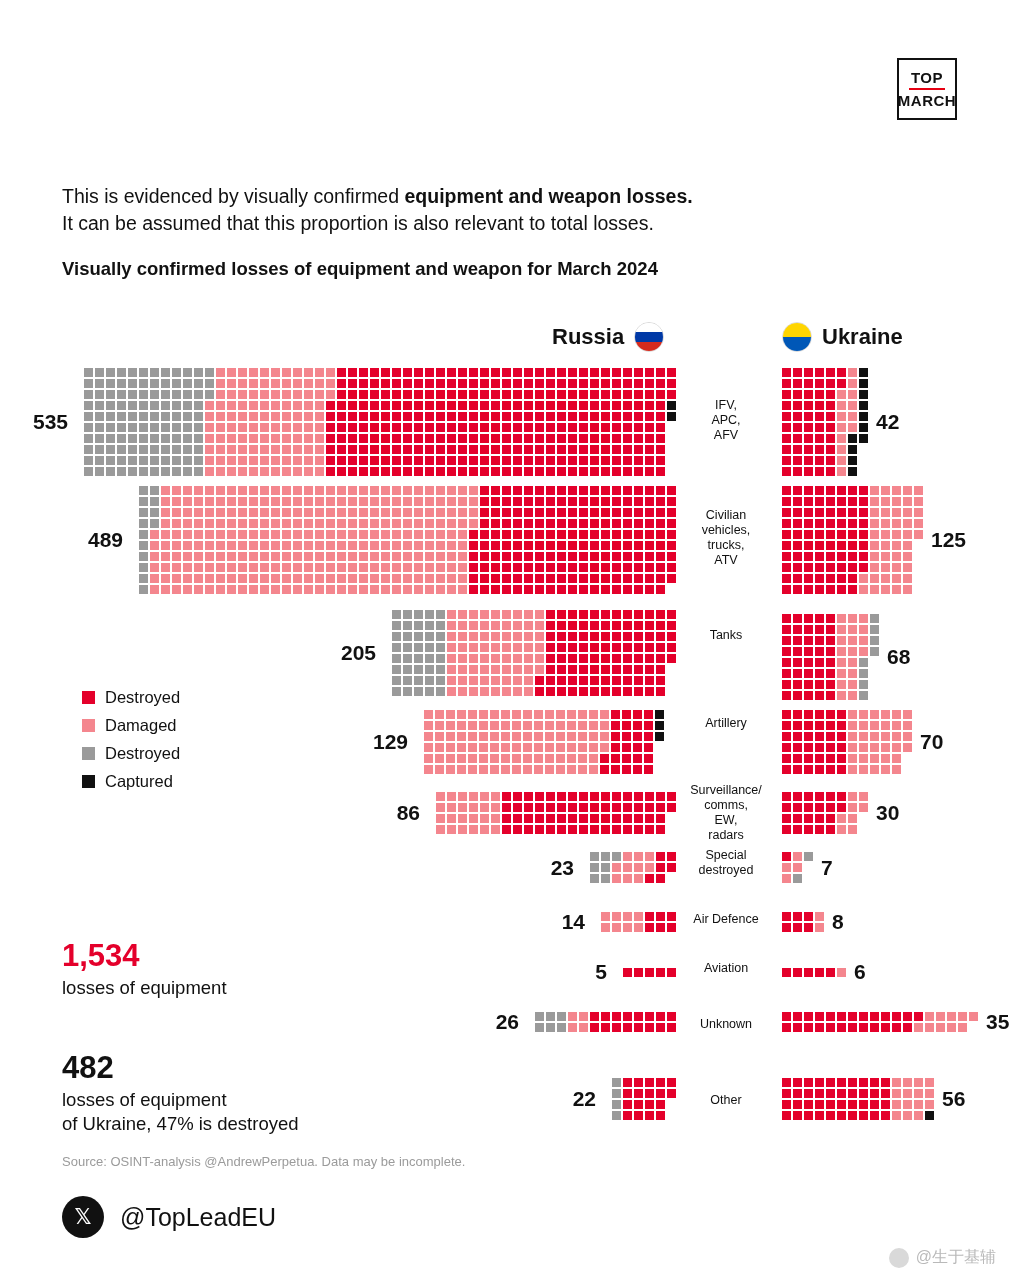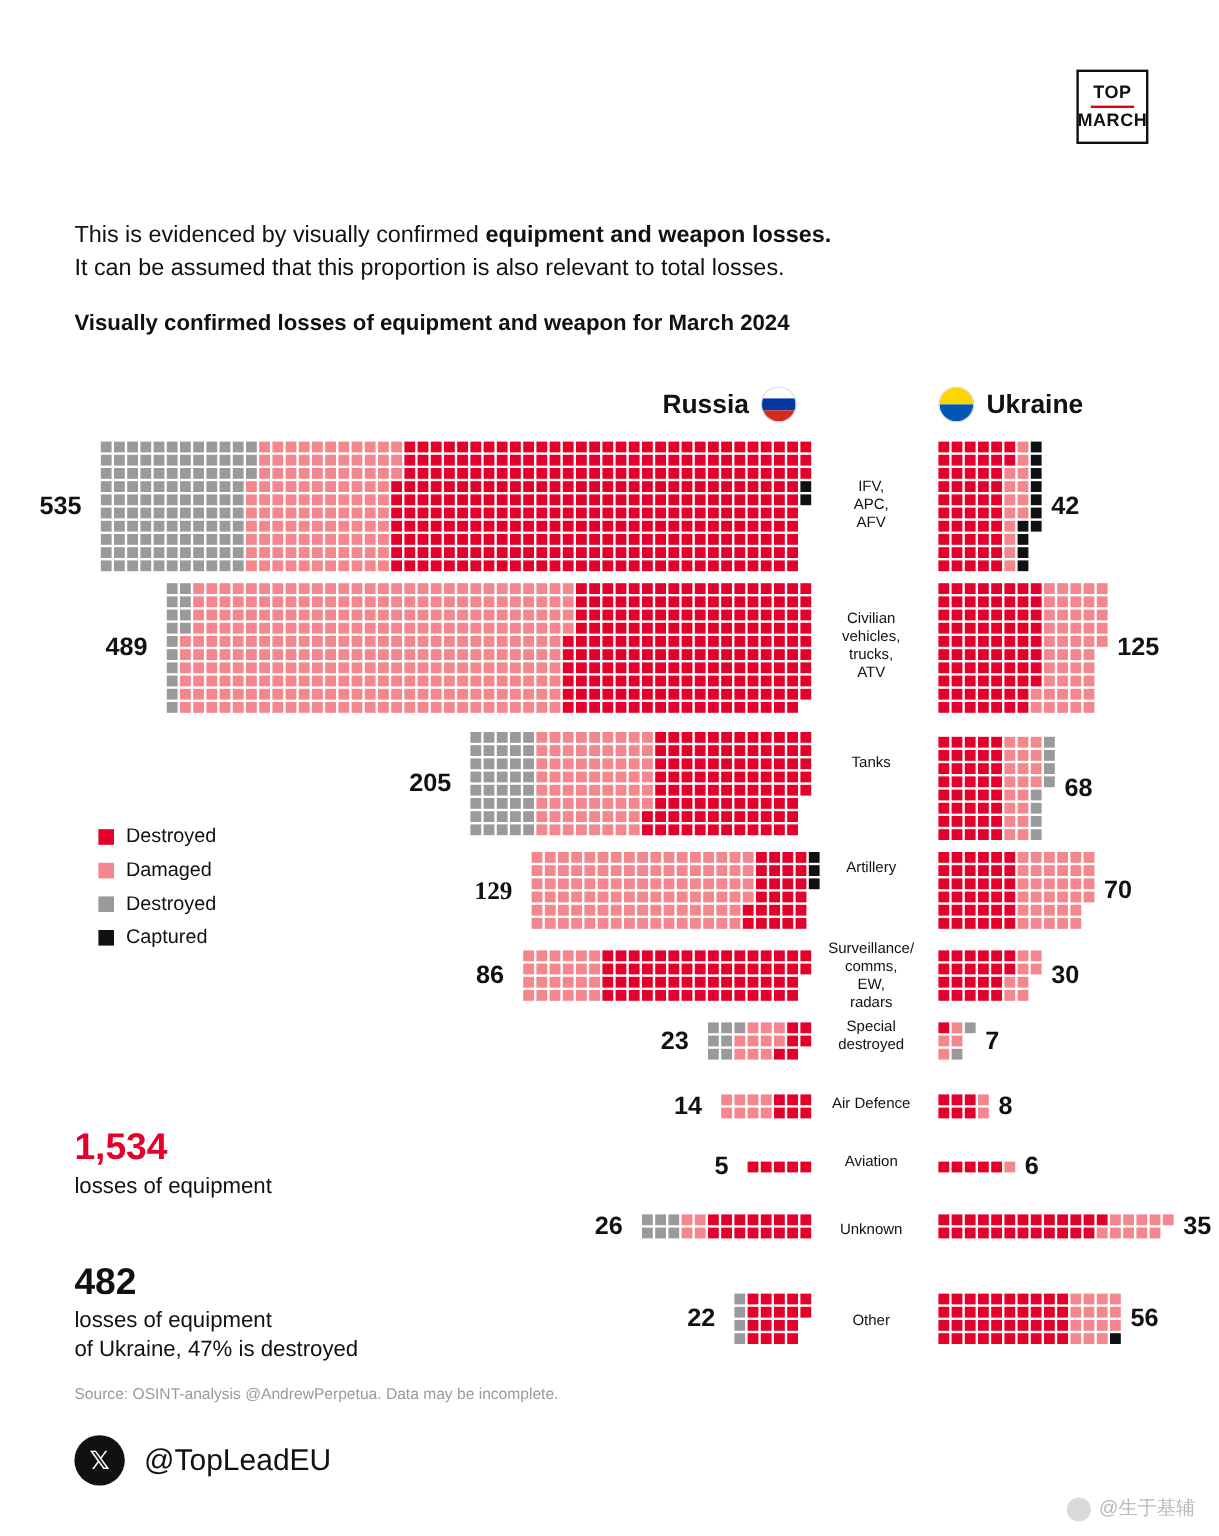--- a/index.html
+++ b/index.html
@@ -1799,21 +1799,21 @@
               <span class="cell c-damaged" style="visibility: visible;"></span>
               <span class="cell c-abandoned" style="visibility: visible;"></span>
               <span class="cell c-damaged" style="visibility: hidden;"></span>
             </div>
           </div>
           <span class="val">68</span>
         </div>
         <div class="cat" style="top: 268px;">Tanks</div>
       </div>
       <div class="row" style="height: 0px;">
-        <div class="ru-wrap" style="right: 333px; top: 350px; font-family: Liberation Serif, serif;">
+        <div class="ru-wrap" style="right: 352px; top: 350px;">
           <span class="val">129</span>
           <div class="grid">
             <div class="gr">
               <span class="cell c-damaged" style="visibility: visible;"></span>
               <span class="cell c-damaged" style="visibility: visible;"></span>
               <span class="cell c-damaged" style="visibility: visible;"></span>
               <span class="cell c-damaged" style="visibility: visible;"></span>
               <span class="cell c-damaged" style="visibility: visible;"></span>
               <span class="cell c-damaged" style="visibility: visible;"></span>
               <span class="cell c-damaged" style="visibility: visible;"></span>

